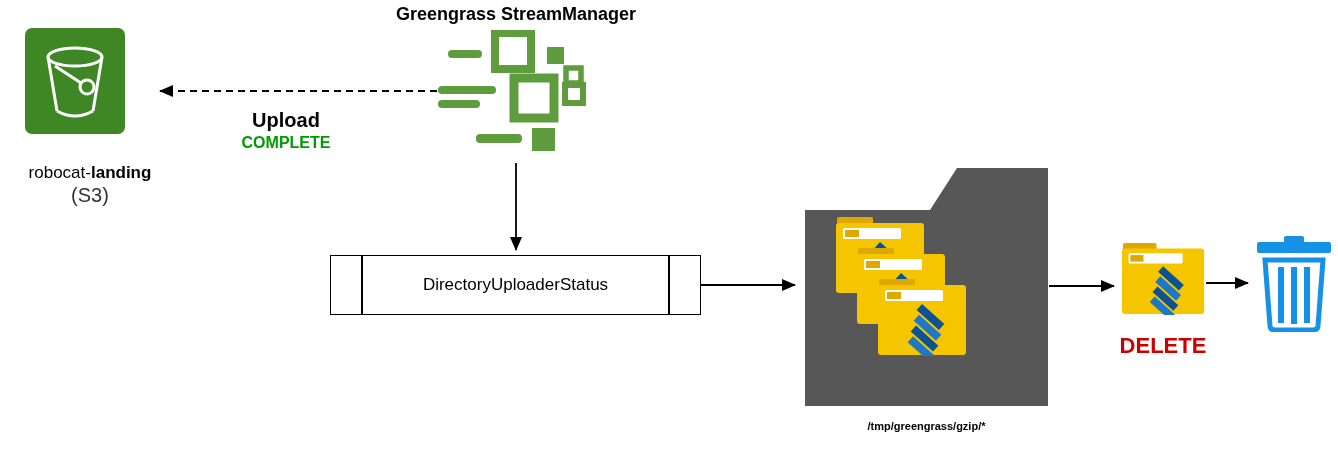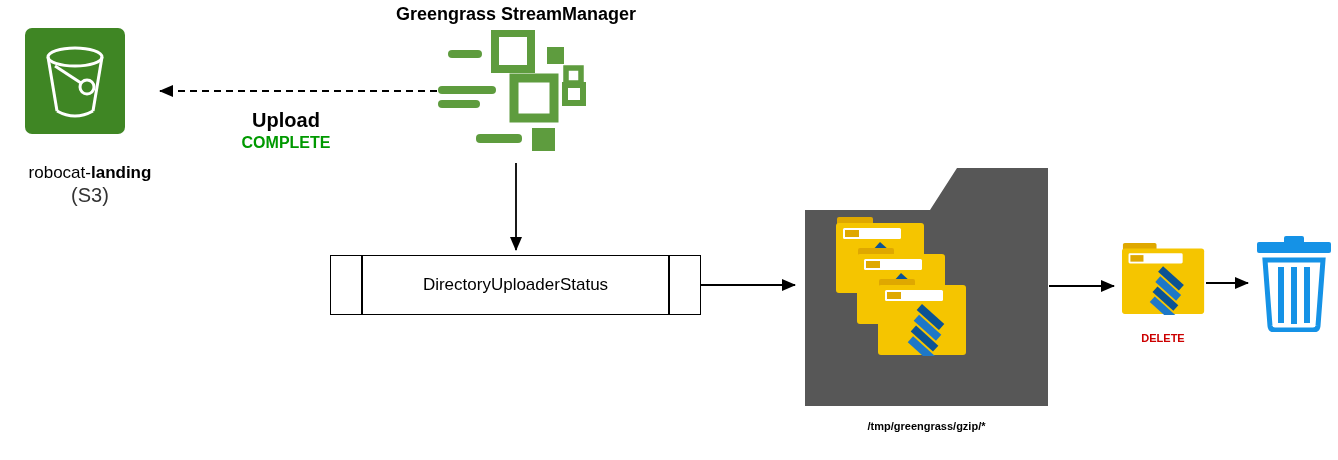--- a/index.html
+++ b/index.html
@@ -20,21 +20,21 @@
     border:1.6px solid #000; background:#fff; box-sizing:border-box;
     display:flex; align-items:center; justify-content:center;
   }
   .stream-box .vline {
     position:absolute; top:0; bottom:0; width:1.6px; background:#000;
   }
   .stream-box .vline.left { left:30px; }
   .stream-box .vline.right { right:30px; }
   .stream-box-text { font-size:17px; }
   .path-label { font-weight:700; font-size:11px; }
-  .delete-label { font-weight:700; font-size:11px; color:#CC0000; }
+  .delete-label { font-weight:700; font-size:22px; color:#CC0000; }
   svg { display:block; }
   .overlay { position:absolute; left:0; top:0; pointer-events:none; }
 </style>
 </head>
 <body>
 
 <div class="canvas">
 
   <svg width="0" height="0" class="abs" aria-hidden="true">
     <defs>

